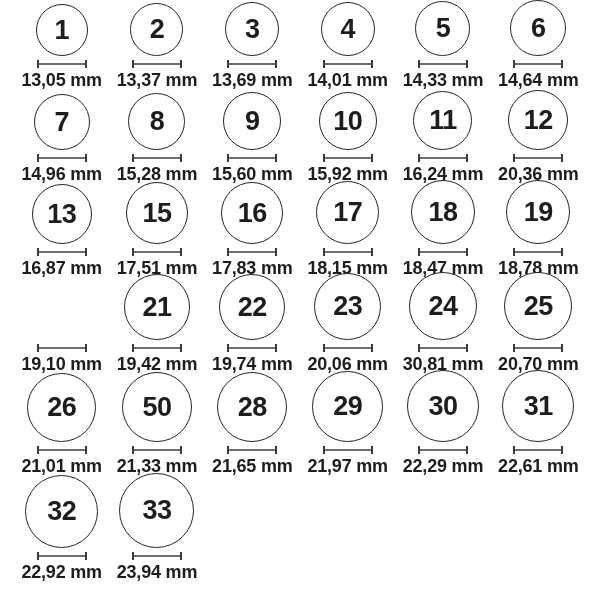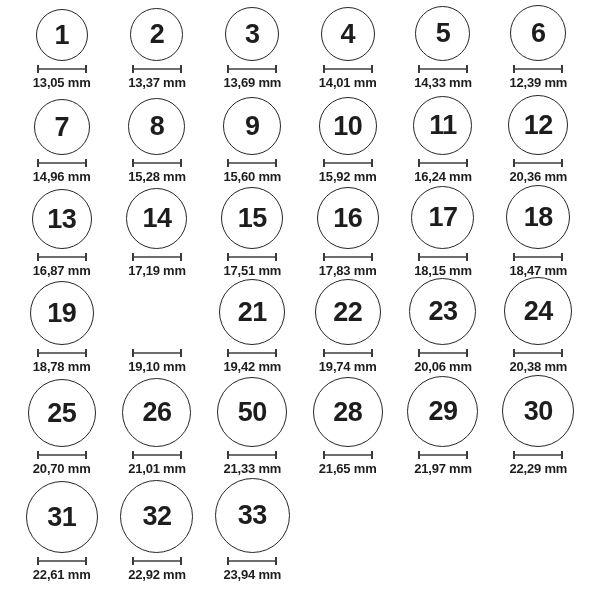--- a/index.html
+++ b/index.html
@@ -62,21 +62,21 @@
     position: absolute;
     left: 0;
     right: 0;
     top: 3px;
     height: 2px;
     background: #6e6e6e;
   }
   .label {
     margin-top: 3px;
     font-weight: 700;
-    font-size: 13px;
+    font-size: 18px;
     color: #1d1d1d;
     letter-spacing: -0.2px;
     line-height: 1;
     white-space: nowrap;
   }
 </style>
 </head>
 <body>
 
 <div class="page">
@@ -114,21 +114,21 @@
           <span class="num">5</span>
         </div>
         <div class="bar"></div>
         <div class="label">14,33 mm</div>
       </div>
       <div class="cell">
         <div class="circle" style="width: 56px; height: 56px;">
           <span class="num">6</span>
         </div>
         <div class="bar"></div>
-        <div class="label">12,39 mm</div>
+        <div class="label">14,64 mm</div>
       </div>
       <div class="cell">
         <div class="circle" style="width: 56px; height: 56px;">
           <span class="num">7</span>
         </div>
         <div class="bar"></div>
         <div class="label">14,96 mm</div>
       </div>
       <div class="cell">
         <div class="circle" style="width: 57px; height: 57px;">
@@ -166,27 +166,20 @@
         <div class="label">20,36 mm</div>
       </div>
       <div class="cell">
         <div class="circle" style="width: 60px; height: 60px;">
           <span class="num">13</span>
         </div>
         <div class="bar"></div>
         <div class="label">16,87 mm</div>
       </div>
       <div class="cell">
-        <div class="circle" style="width: 61px; height: 61px;">
-          <span class="num">14</span>
-        </div>
-        <div class="bar"></div>
-        <div class="label">17,19 mm</div>
-      </div>
-      <div class="cell">
         <div class="circle" style="width: 62px; height: 62px;">
           <span class="num">15</span>
         </div>
         <div class="bar"></div>
         <div class="label">17,51 mm</div>
       </div>
       <div class="cell">
         <div class="circle" style="width: 62px; height: 62px;">
           <span class="num">16</span>
         </div>
@@ -237,21 +230,21 @@
           <span class="num">23</span>
         </div>
         <div class="bar"></div>
         <div class="label">20,06 mm</div>
       </div>
       <div class="cell">
         <div class="circle" style="width: 68px; height: 68px;">
           <span class="num">24</span>
         </div>
         <div class="bar"></div>
-        <div class="label">20,38 mm</div>
+        <div class="label">30,81 mm</div>
       </div>
       <div class="cell">
         <div class="circle" style="width: 68px; height: 68px;">
           <span class="num">25</span>
         </div>
         <div class="bar"></div>
         <div class="label">20,70 mm</div>
       </div>
       <div class="cell">
         <div class="circle" style="width: 69px; height: 69px;">

